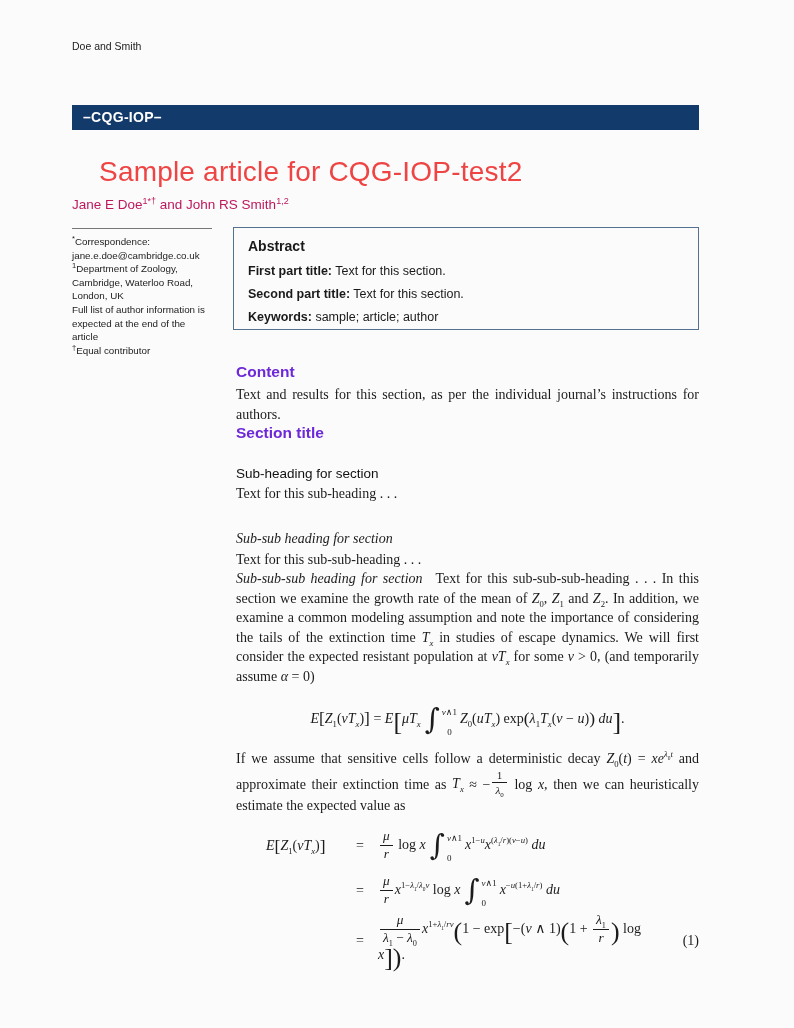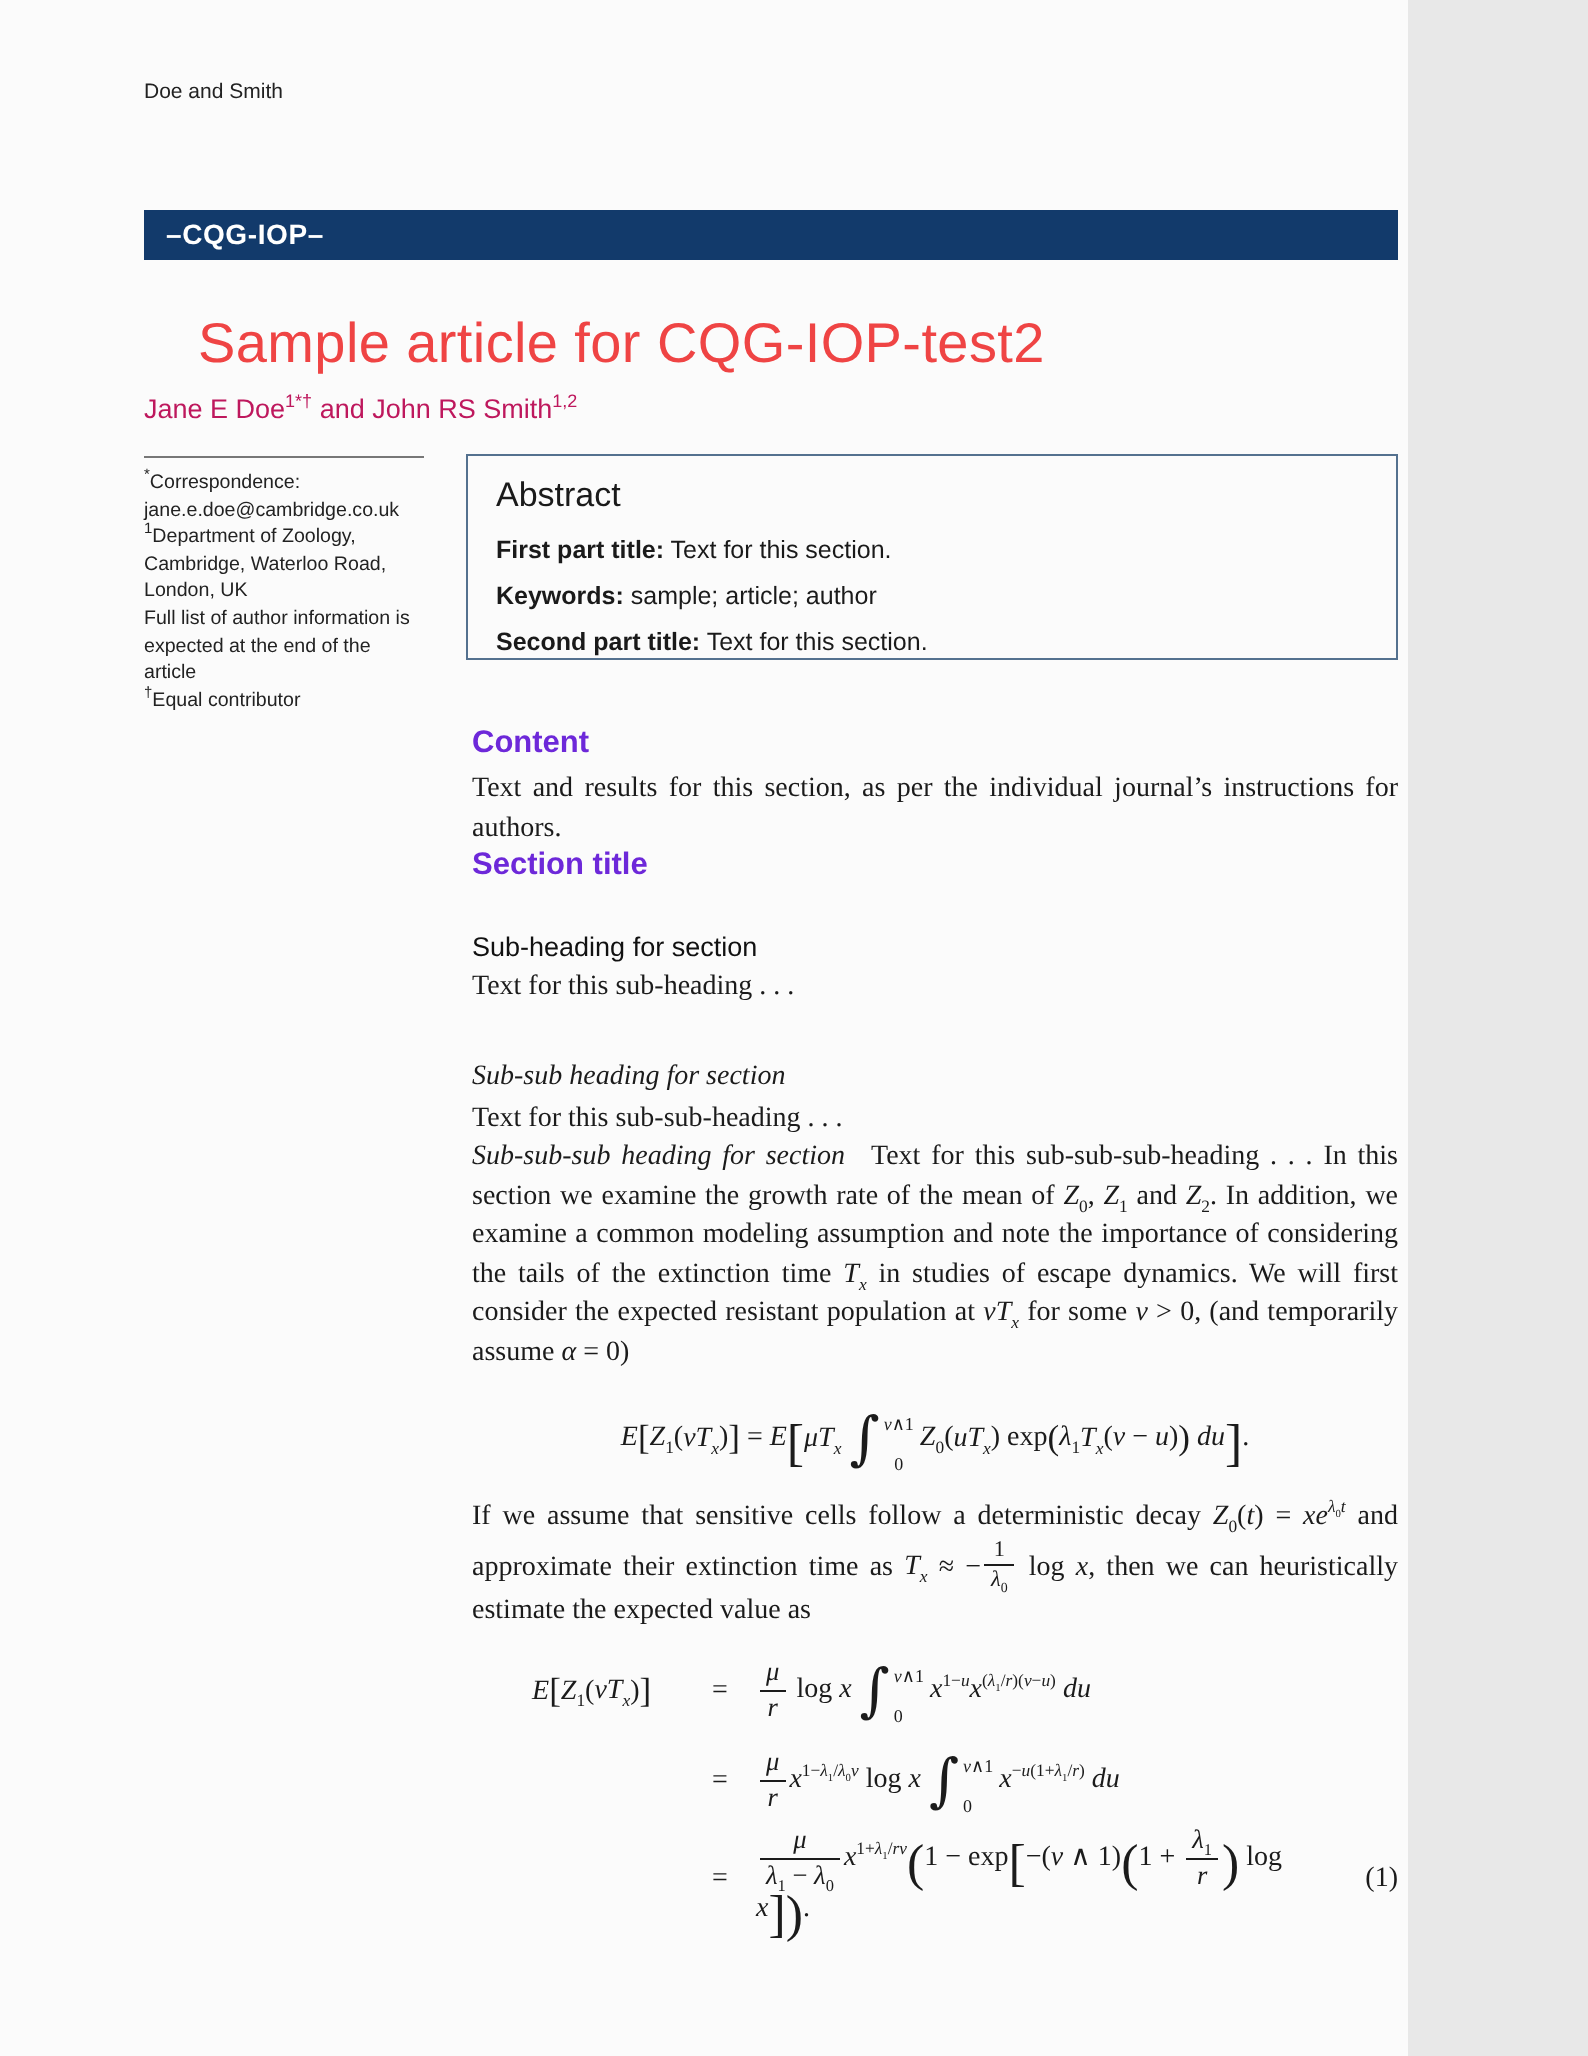--- a/index.html
+++ b/index.html
@@ -1,19 +1,19 @@
 <!DOCTYPE html>
 <html><head>
 <meta charset="utf-8">
 <style>
   * { box-sizing: border-box; }
   body { margin: 0; background: #e8e8e8; }
   .page {
     position: relative;
-    width: 704px; height: 1028px;
+    width: 794px; height: 1028px;
     background: #fbfbfb;
     color: #1a1a1a;
     overflow: hidden;
     font-family: "Liberation Serif", serif;
   }
   sup { font-size: 0.62em; vertical-align: super; line-height: 0; }
   sub { font-size: 0.62em; vertical-align: sub; line-height: 0; }
 
   .running-head {
     position: absolute; left: 72px; top: 40px;
@@ -42,21 +42,21 @@
     font: 9.8px/13.6px "Liberation Sans", sans-serif; color: #222;
   }
   .sidebar .sline sup { font-size: 7.5px; }
 
   .abstract {
     position: absolute; left: 233px; top: 227px; width: 466px; height: 103px;
     border: 1.5px solid #54718f;
     padding: 10px 14px 8px;
     font-family: "Liberation Sans", sans-serif;
   }
-  .abs-heading { font-weight: normal; font-size: 17px; margin: 0 0 10px; }
+  .abs-heading { font-weight: bold; font-size: 14px; margin: 0 0 10px; }
   .abs-row { font-size: 12.5px; margin: 0 0 9px; }
   .abs-row b { font-weight: bold; }
 
   .main {
     position: absolute; left: 236px; top: 363px; width: 463px;
     font: 14px/19.5px "Liberation Serif", serif; color: #1b1b1b;
   }
   .main h2 {
     font: bold 15.5px "Liberation Sans", sans-serif;
     margin: 0 0 4px; color: #6d28d9;
@@ -122,26 +122,26 @@
     <div class="sline"><sup>†</sup>Equal contributor</div>
   </aside>
 
   <section class="abstract">
     <div class="abs-heading">Abstract</div>
     <p class="abs-row">
       <b>First part title:</b>
       <span>Text for this section.</span>
     </p>
     <p class="abs-row">
+      <b>Second part title:</b>
+      <span>Text for this section.</span>
+    </p>
+    <p class="abs-row">
       <b>Keywords:</b>
       <span>sample; article; author</span>
-    </p>
-    <p class="abs-row">
-      <b>Second part title:</b>
-      <span>Text for this section.</span>
     </p>
   </section>
 
   <main class="main">
 
     <h2>Content</h2>
     <p>Text and results for this section, as per the individual journal’s instructions for authors.</p>
 
     <h2 class="mt1">Section title</h2>
 

